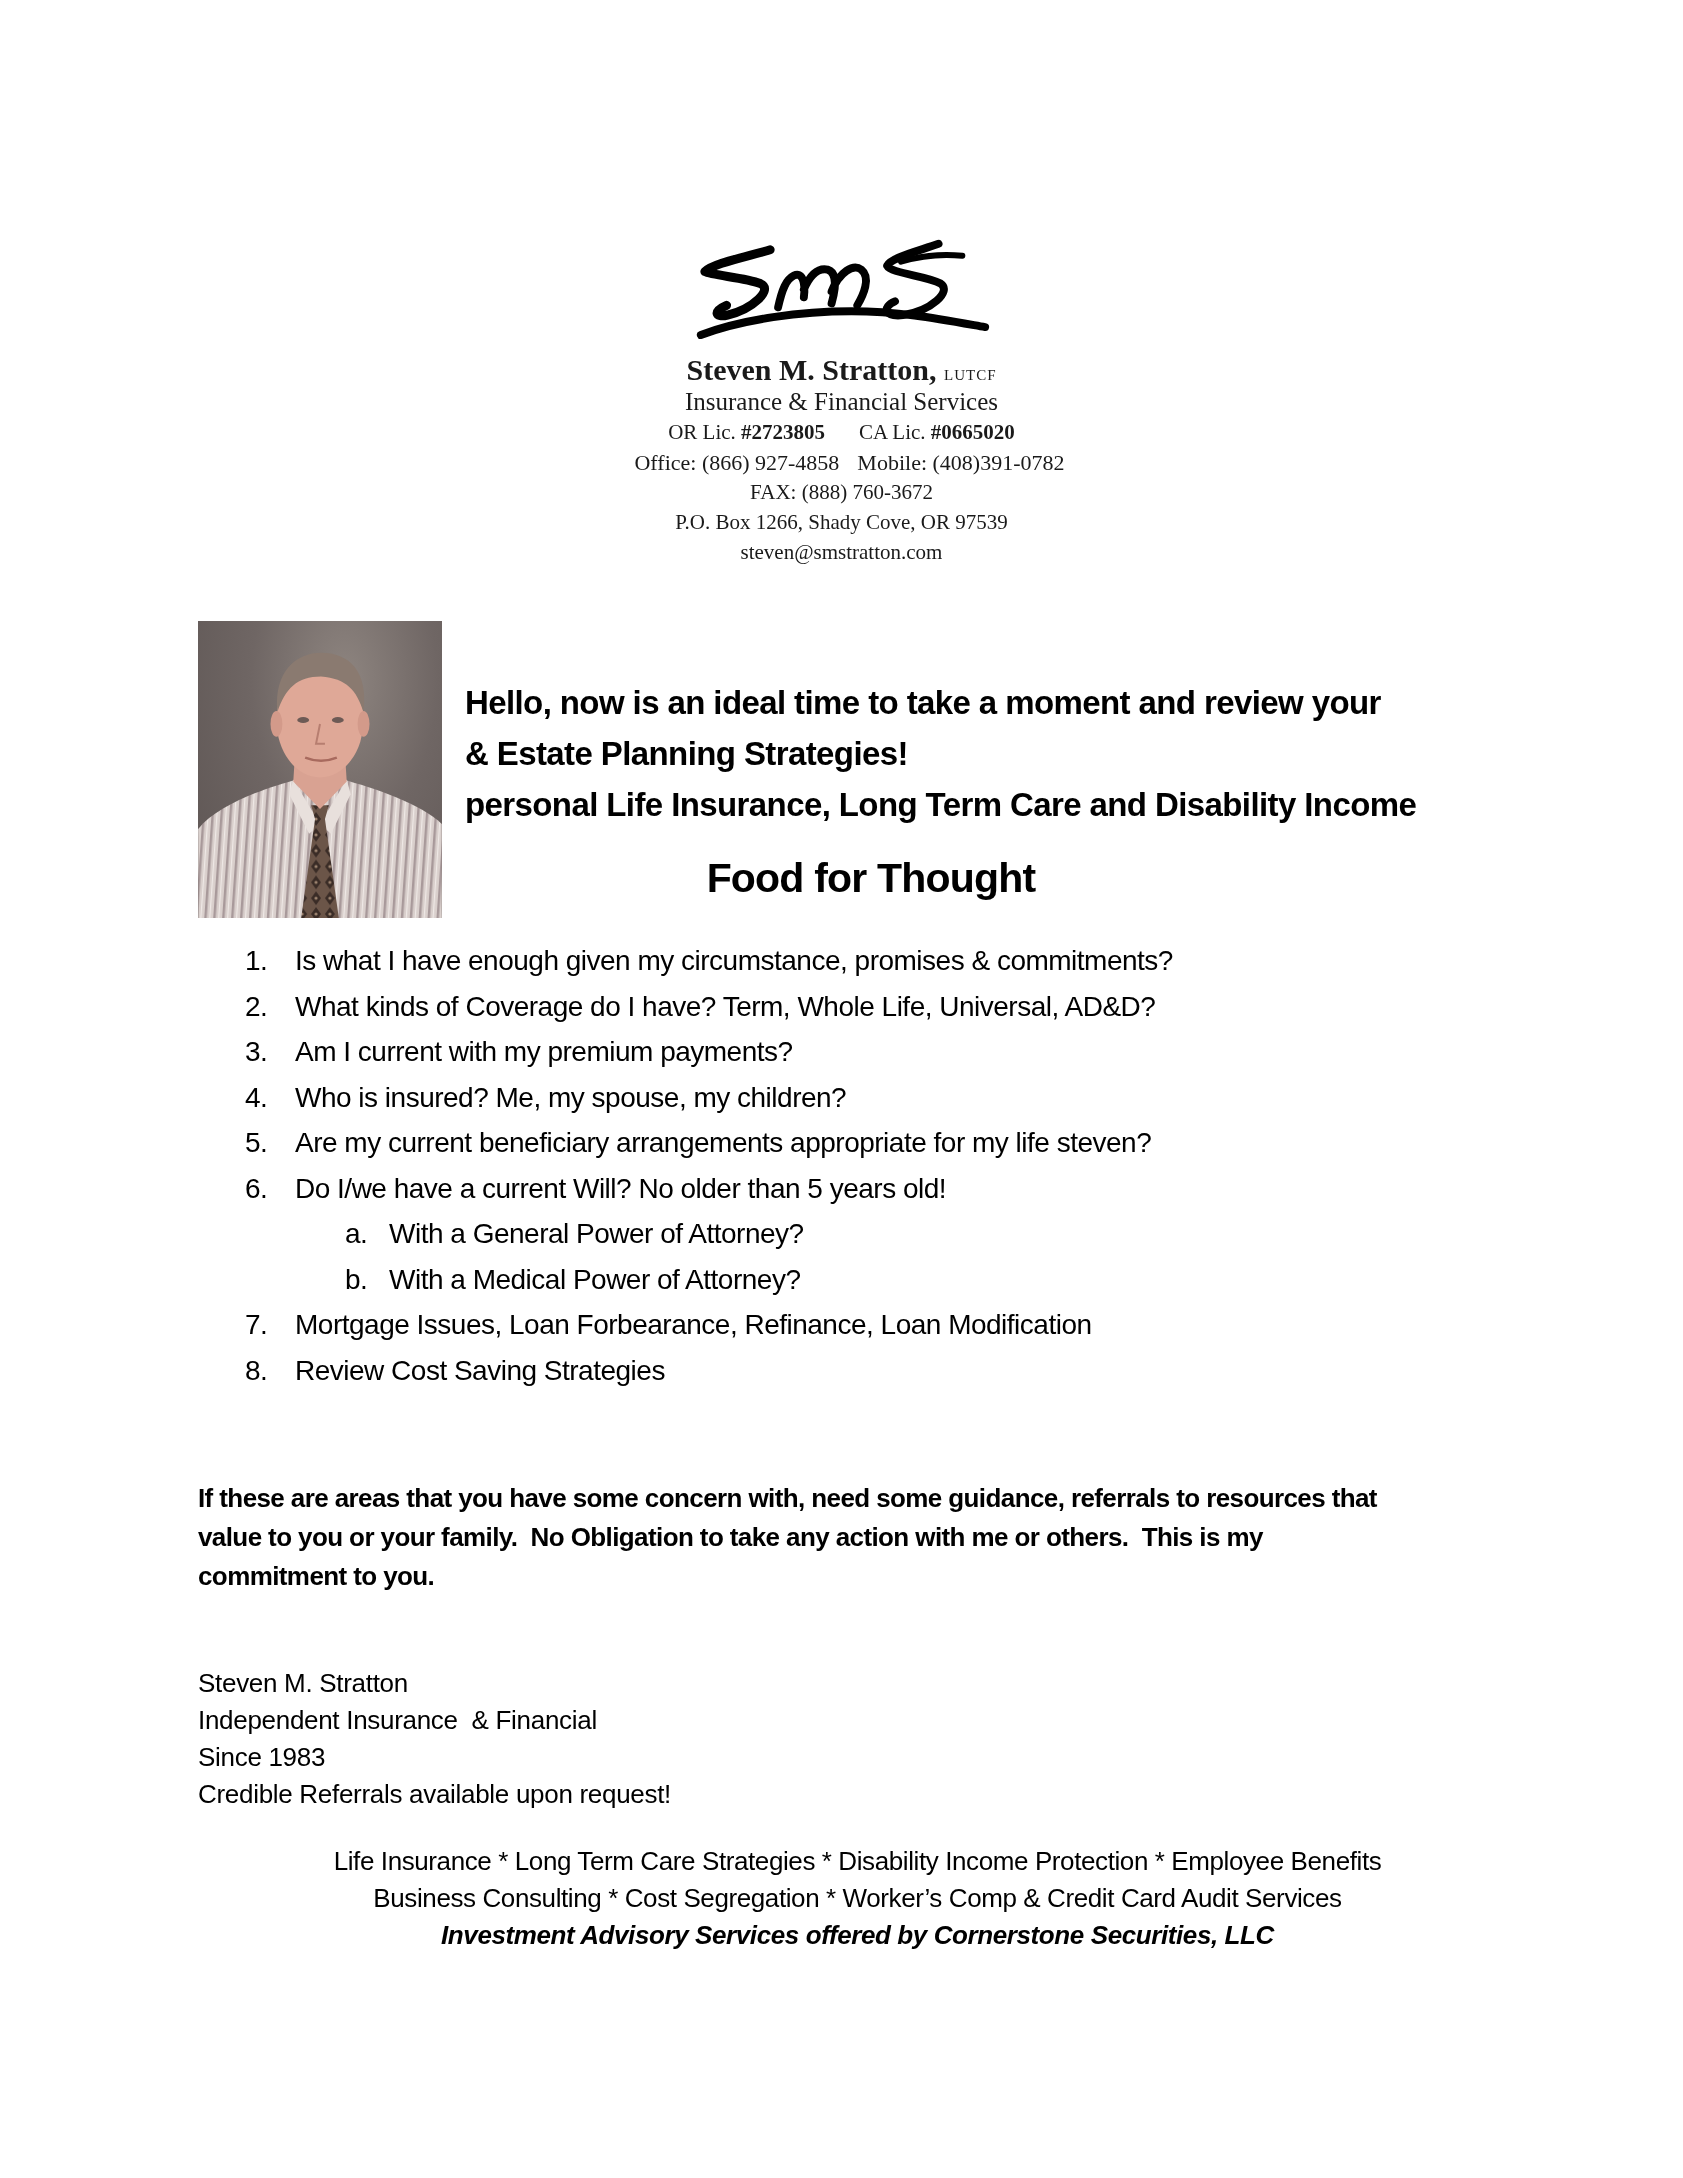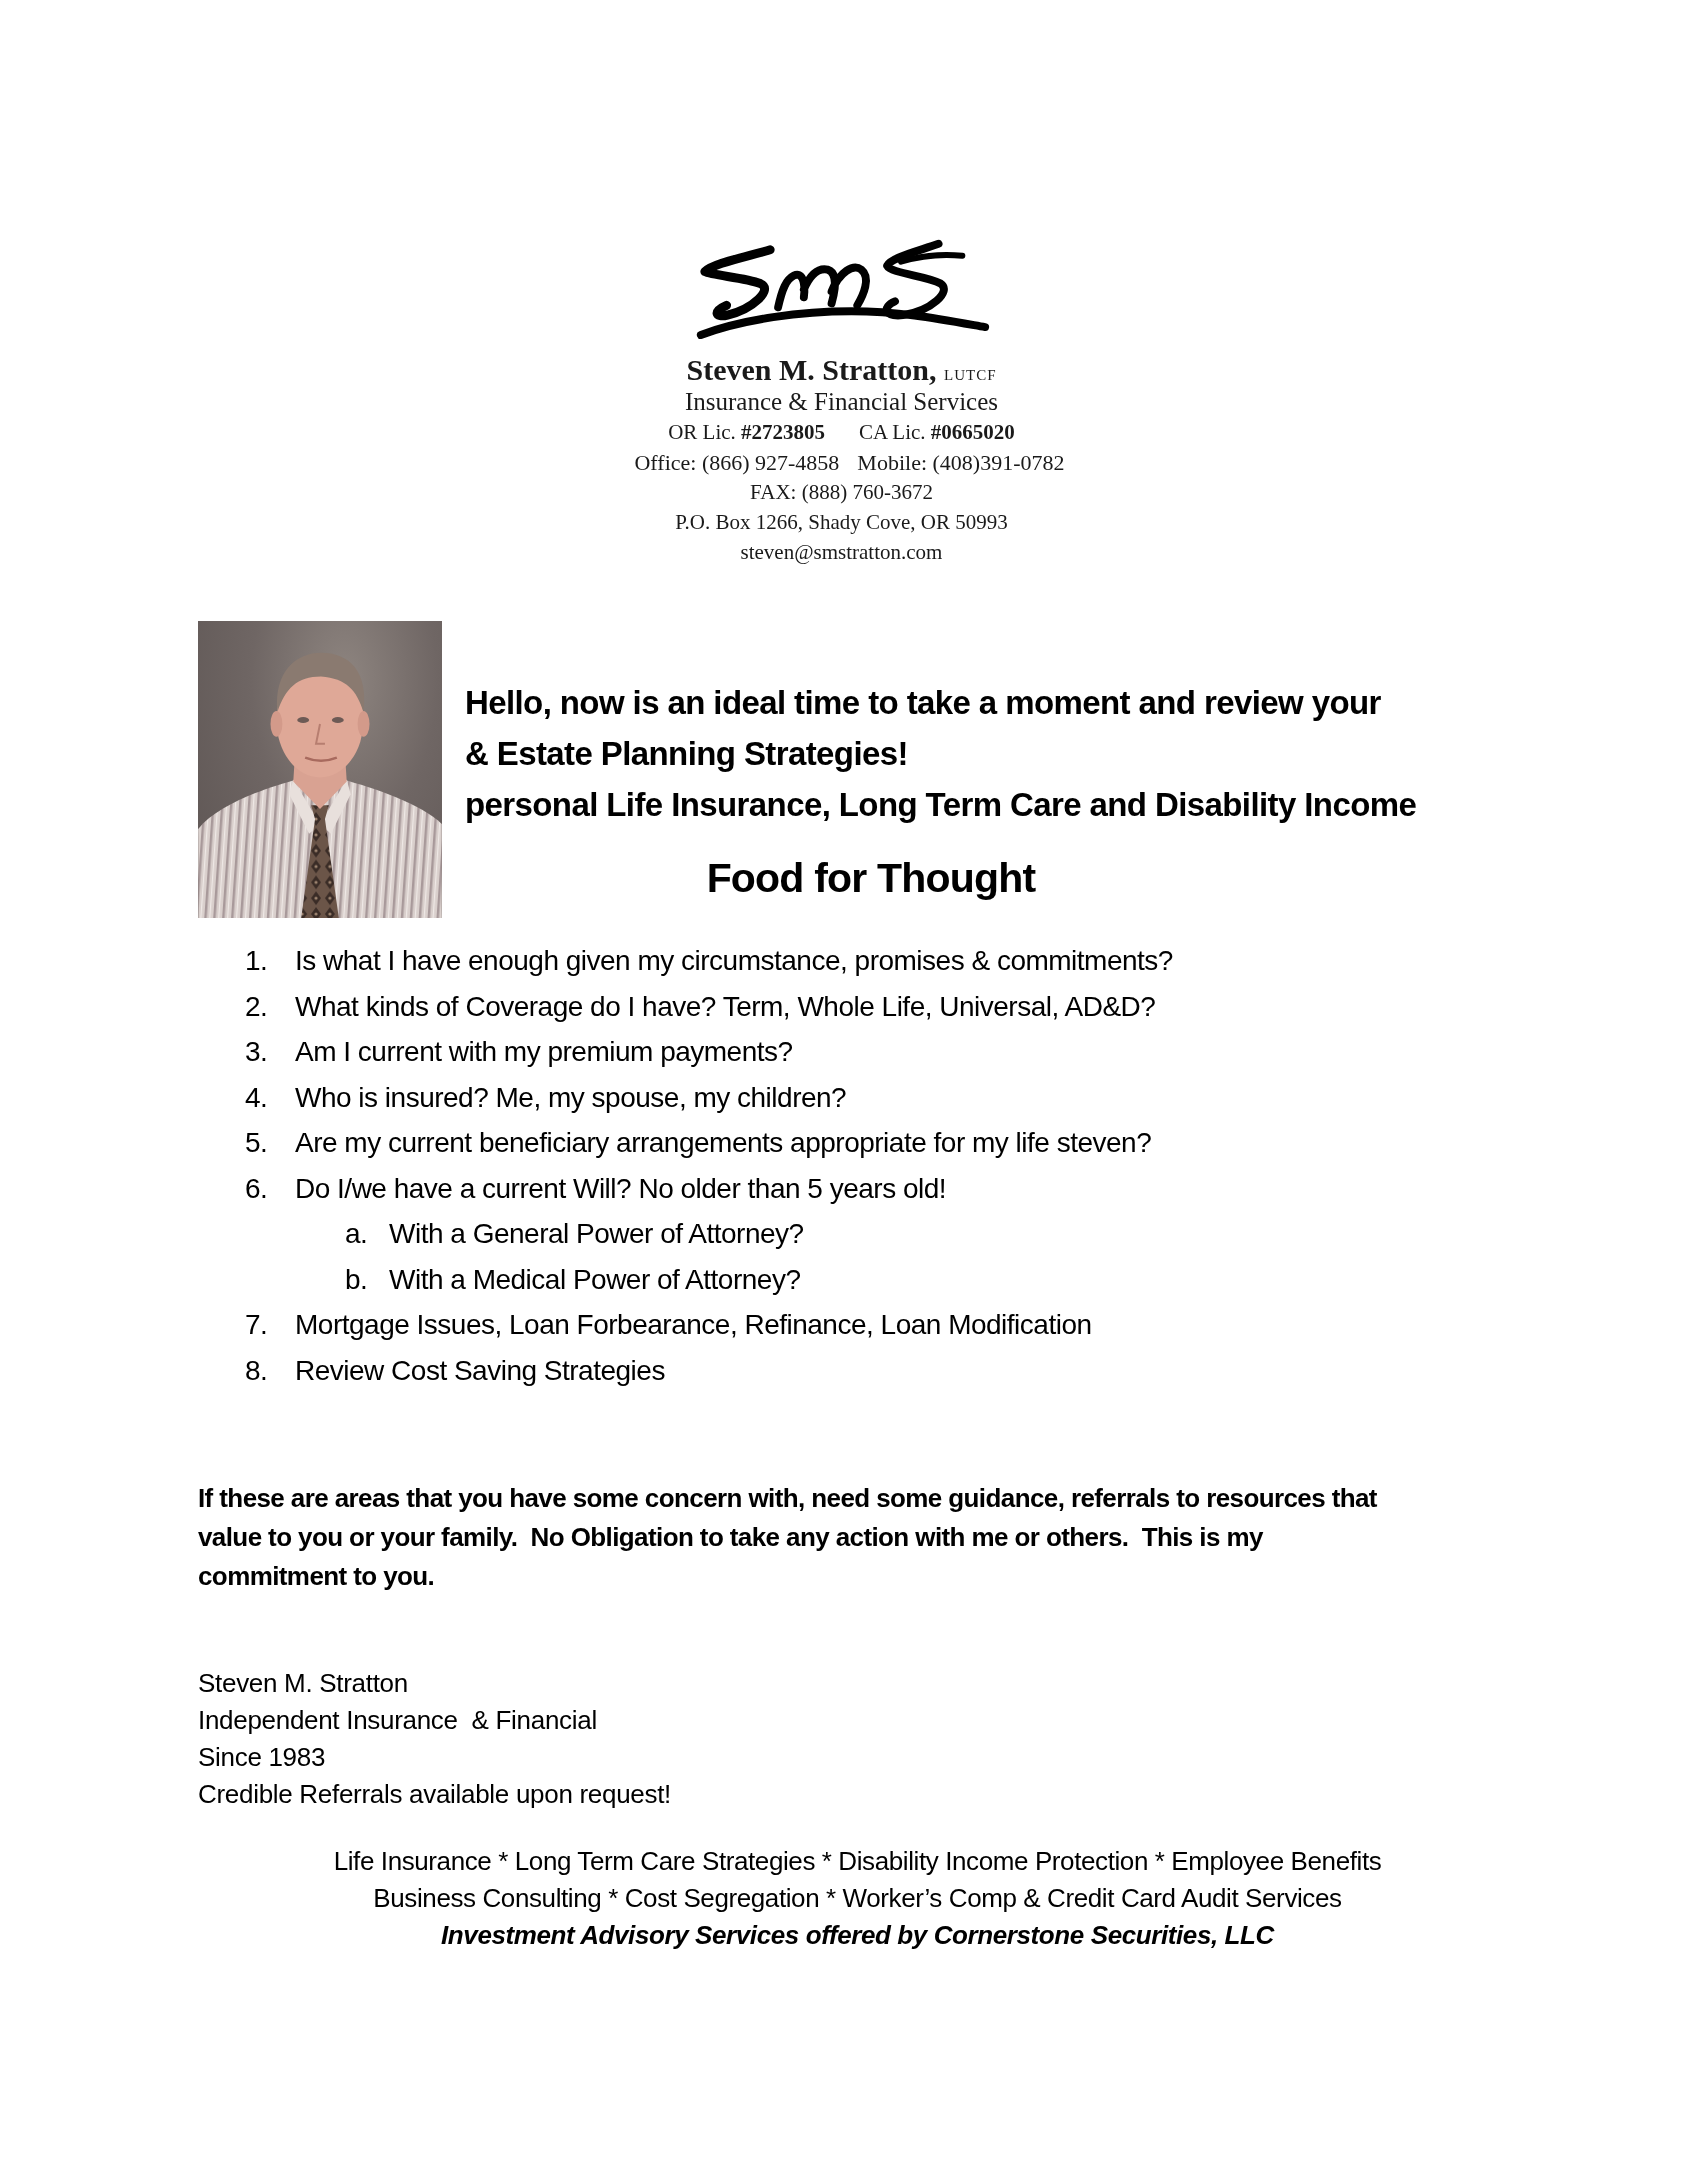--- a/index.html
+++ b/index.html
@@ -86,21 +86,21 @@
     <span class="cred">LUTCF</span>
   </div>
   <div class="lh lh-sub">Insurance &amp; Financial Services</div>
   <div class="lh lh-lic">
     <span>OR Lic. </span><b>#2723805</b><span class="gap"></span><span>CA Lic. </span><b>#0665020</b>
   </div>
   <div class="lh lh-phone">
     <span>Office: (866) 927-4858</span><span class="gap"></span><span>Mobile: (408)391-0782</span>
   </div>
   <div class="lh lh-fax">FAX: (888) 760-3672</div>
-  <div class="lh lh-addr">P.O. Box 1266, Shady Cove, OR 50993</div>
+  <div class="lh lh-addr">P.O. Box 1266, Shady Cove, OR 97539</div>
   <div class="lh lh-email">steven@smstratton.com</div>
 
   <div class="photo" title="Portrait of Steven M. Stratton">
     <svg width="244" height="297" viewBox="0 0 246 300">
       <defs>
         <pattern id="stripes" width="9" height="10" patternUnits="userSpaceOnUse" patternTransform="rotate(4)">
           <rect width="9" height="10" fill="#d9cfcc"></rect>
           <rect x="0" width="2.5" height="10" fill="#a8999a"></rect>
           <rect x="5" width="1.2" height="10" fill="#efe9e6"></rect>
         </pattern>

